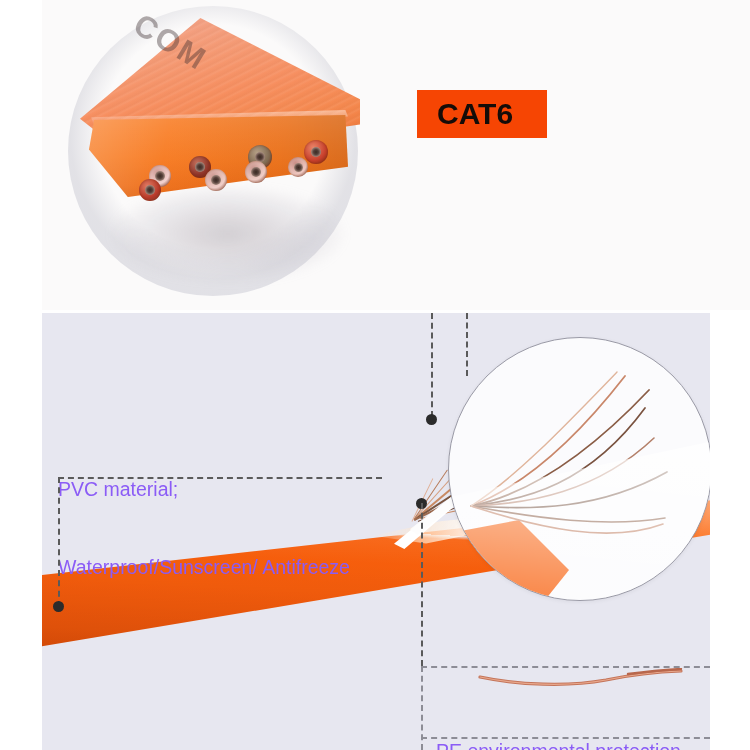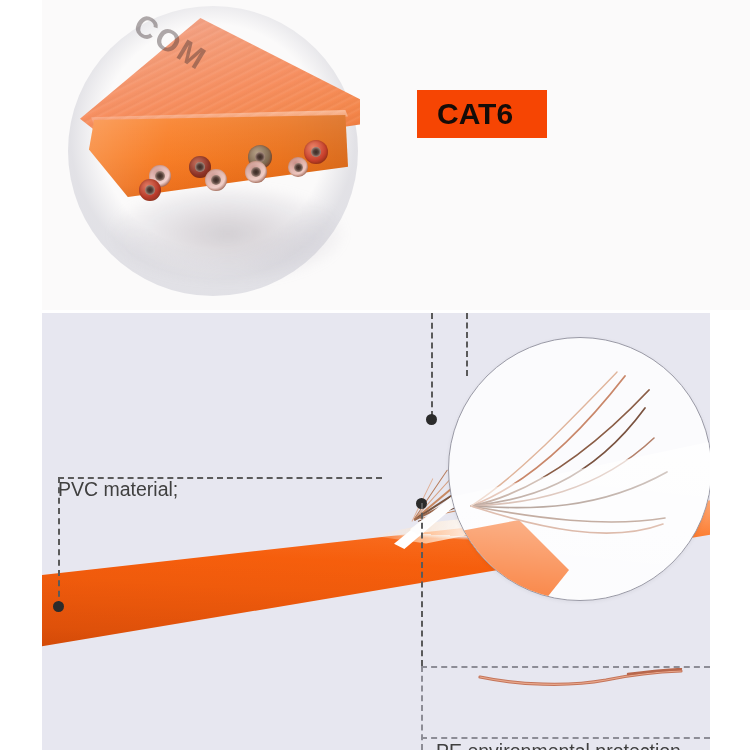--- a/index.html
+++ b/index.html
@@ -292,21 +292,21 @@
     border-left: 2px dashed #8d8d96;
   }
   .dash-h-light {
     position: absolute;
     height: 0px;
     border-top: 2px dashed #8d8d96;
   }
 
   .callout-text {
     position: absolute;
-    color: #404040;
+    color: #8b5cf6;
     font-family: "Liberation Sans", sans-serif;
     font-size: 19.5px;
     line-height: 26px;
     white-space: pre;
   }
   .callout-pvc { left: 58px; top: 424px; }
   .callout-pe  { left: 436px; top: 686px; }
 </style>
 </head>
 <body>
@@ -391,20 +391,21 @@
   </div>
 
   <svg class="pe-wire" viewBox="0 0 205 22" xmlns="http://www.w3.org/2000/svg">
     <path d="M2 9 C 40 17, 90 19, 128 12 C 152 7, 175 4, 203 3" stroke="#c4755a" stroke-width="3.2" fill="none" stroke-linecap="round"></path>
     <path d="M2 9 C 40 17, 90 19, 128 12 C 152 7, 175 4, 203 3" stroke="#e9a88d" stroke-width="1.2" fill="none" stroke-linecap="round"></path>
     <path d="M150 6 C 166 4, 184 2, 203 1" stroke="#b8674c" stroke-width="2.4" fill="none" stroke-linecap="round"></path>
   </svg>
 
   <div class="callout-text callout-pvc">
     <div>PVC material;</div>
+    <div>Waterproof/Sunscreen/ Antifreeze</div>
   </div>
   <div class="dash-h" style="left:58px; top:477px; width:324px;"></div>
   <div class="dash-v" style="left:58px; top:477px; height:130px;"></div>
   <div class="dot" style="left:53px; top:601px;"></div>
 
   <div class="dash-v" style="left:431px; top:313px; height:104px;"></div>
   <div class="dot" style="left:426px; top:414px;"></div>
 
   <div class="dash-v" style="left:466px; top:313px; height:63px;"></div>
 

